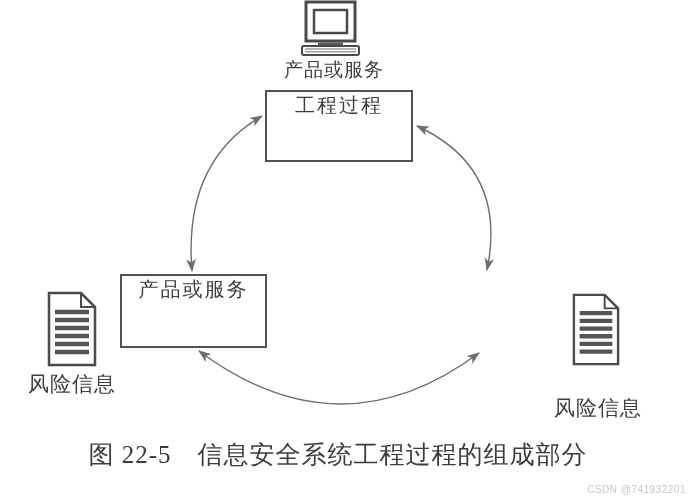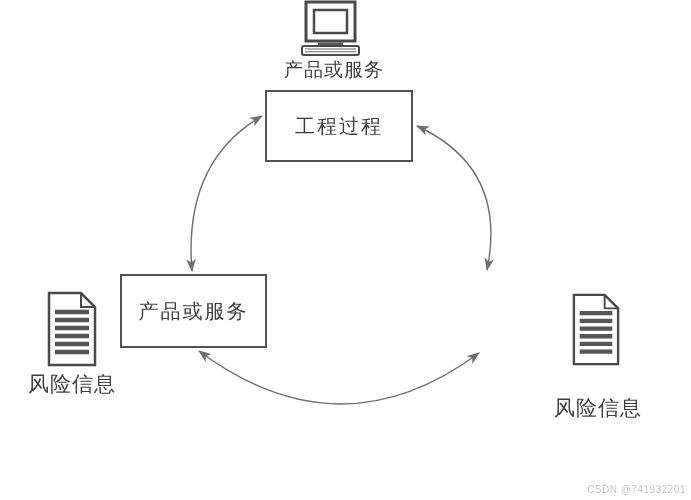--- a/index.html
+++ b/index.html
@@ -15,21 +15,21 @@
   .arcs-layer {
     position: absolute;
     left: 0; top: 0;
     width: 691px; height: 500px;
   }
   .node {
     position: absolute;
     border: 2px solid #525252;
     background: #ffffff;
     display: flex;
-    align-items: center;
+    align-items: flex-start;
     justify-content: center;
     font-size: 20px;
     letter-spacing: 2px;
     color: #3e3e3e;
     box-sizing: border-box;
   }
   .node-engineering { left: 265px; top: 90px;  width: 148px; height: 72px; }
   .node-assurance   { left: 120px; top: 274px; width: 147px; height: 74px; }
   .node-risk        { left: 413px; top: 274px; width: 146px; height: 75px; }
 
@@ -129,15 +129,16 @@
         <line x1="10" y1="29" x2="44" y2="29"></line>
         <line x1="10" y1="37" x2="44" y2="37"></line>
         <line x1="10" y1="45" x2="44" y2="45"></line>
         <line x1="10" y1="53" x2="44" y2="53"></line>
         <line x1="10" y1="61" x2="44" y2="61"></line>
       </g>
     </svg>
   </div>
   <div class="artifact-label label-risk">风险信息</div>
 
+  <div class="figure-caption">图 22-5　信息安全系统工程过程的组成部分</div>
   <div class="watermark">CSDN @741932201</div>
 
 </div>
 
 </body></html>

